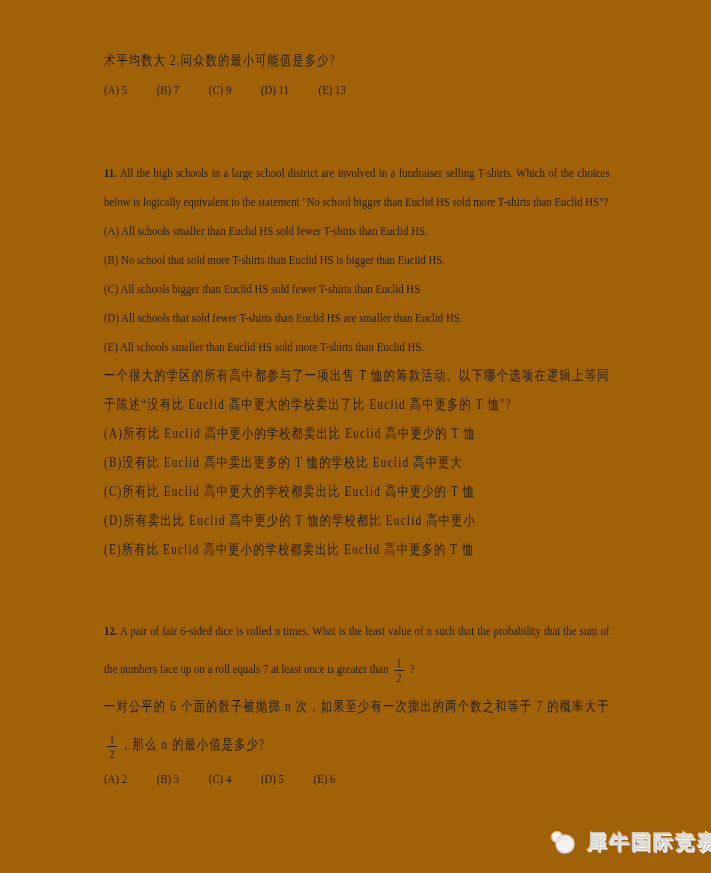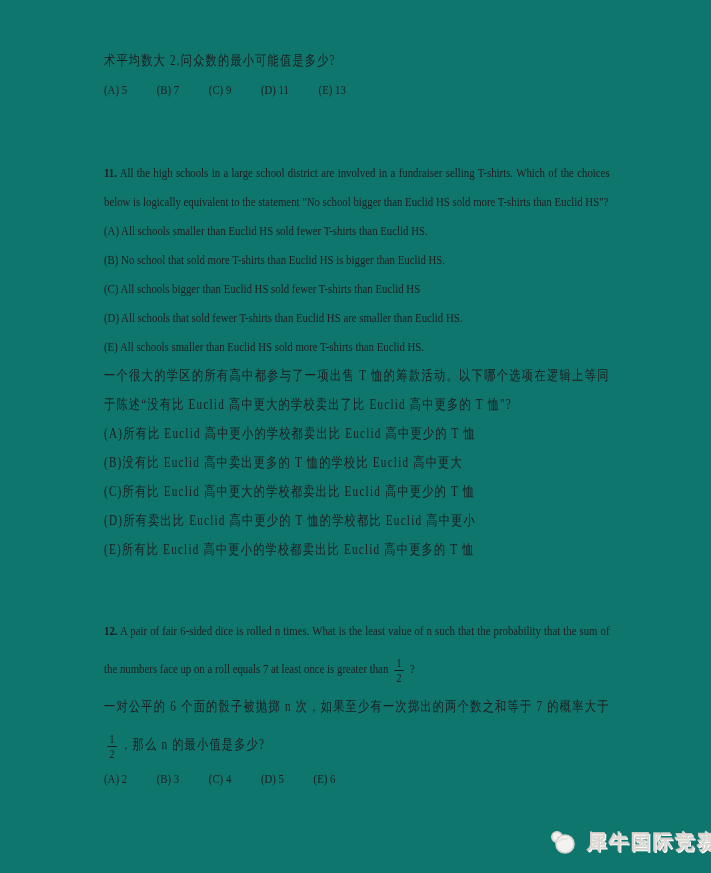--- a/index.html
+++ b/index.html
@@ -4,21 +4,21 @@
 <style>
   html, body { margin: 0; padding: 0; }
   body {
     width: 711px; height: 873px;
     background: #ffffff;
     position: relative;
     overflow: hidden;
     font-family: "Liberation Serif", "DejaVu Serif", serif;
     color: #1d1d1f;
   }
-  .page { position: absolute; inset: 0; background: #0f766e; }
+  .page { position: absolute; inset: 0; background: #a16207; }
   
   .doc {
     position: absolute;
     left: 104px; top: 46px;
     width: 632px;
     transform: scaleX(0.8);
     transform-origin: 0 0;
   }
   .line, .para { margin: 0; line-height: 29px; font-size: 13.5px; }
   .para { text-align: justify; }

